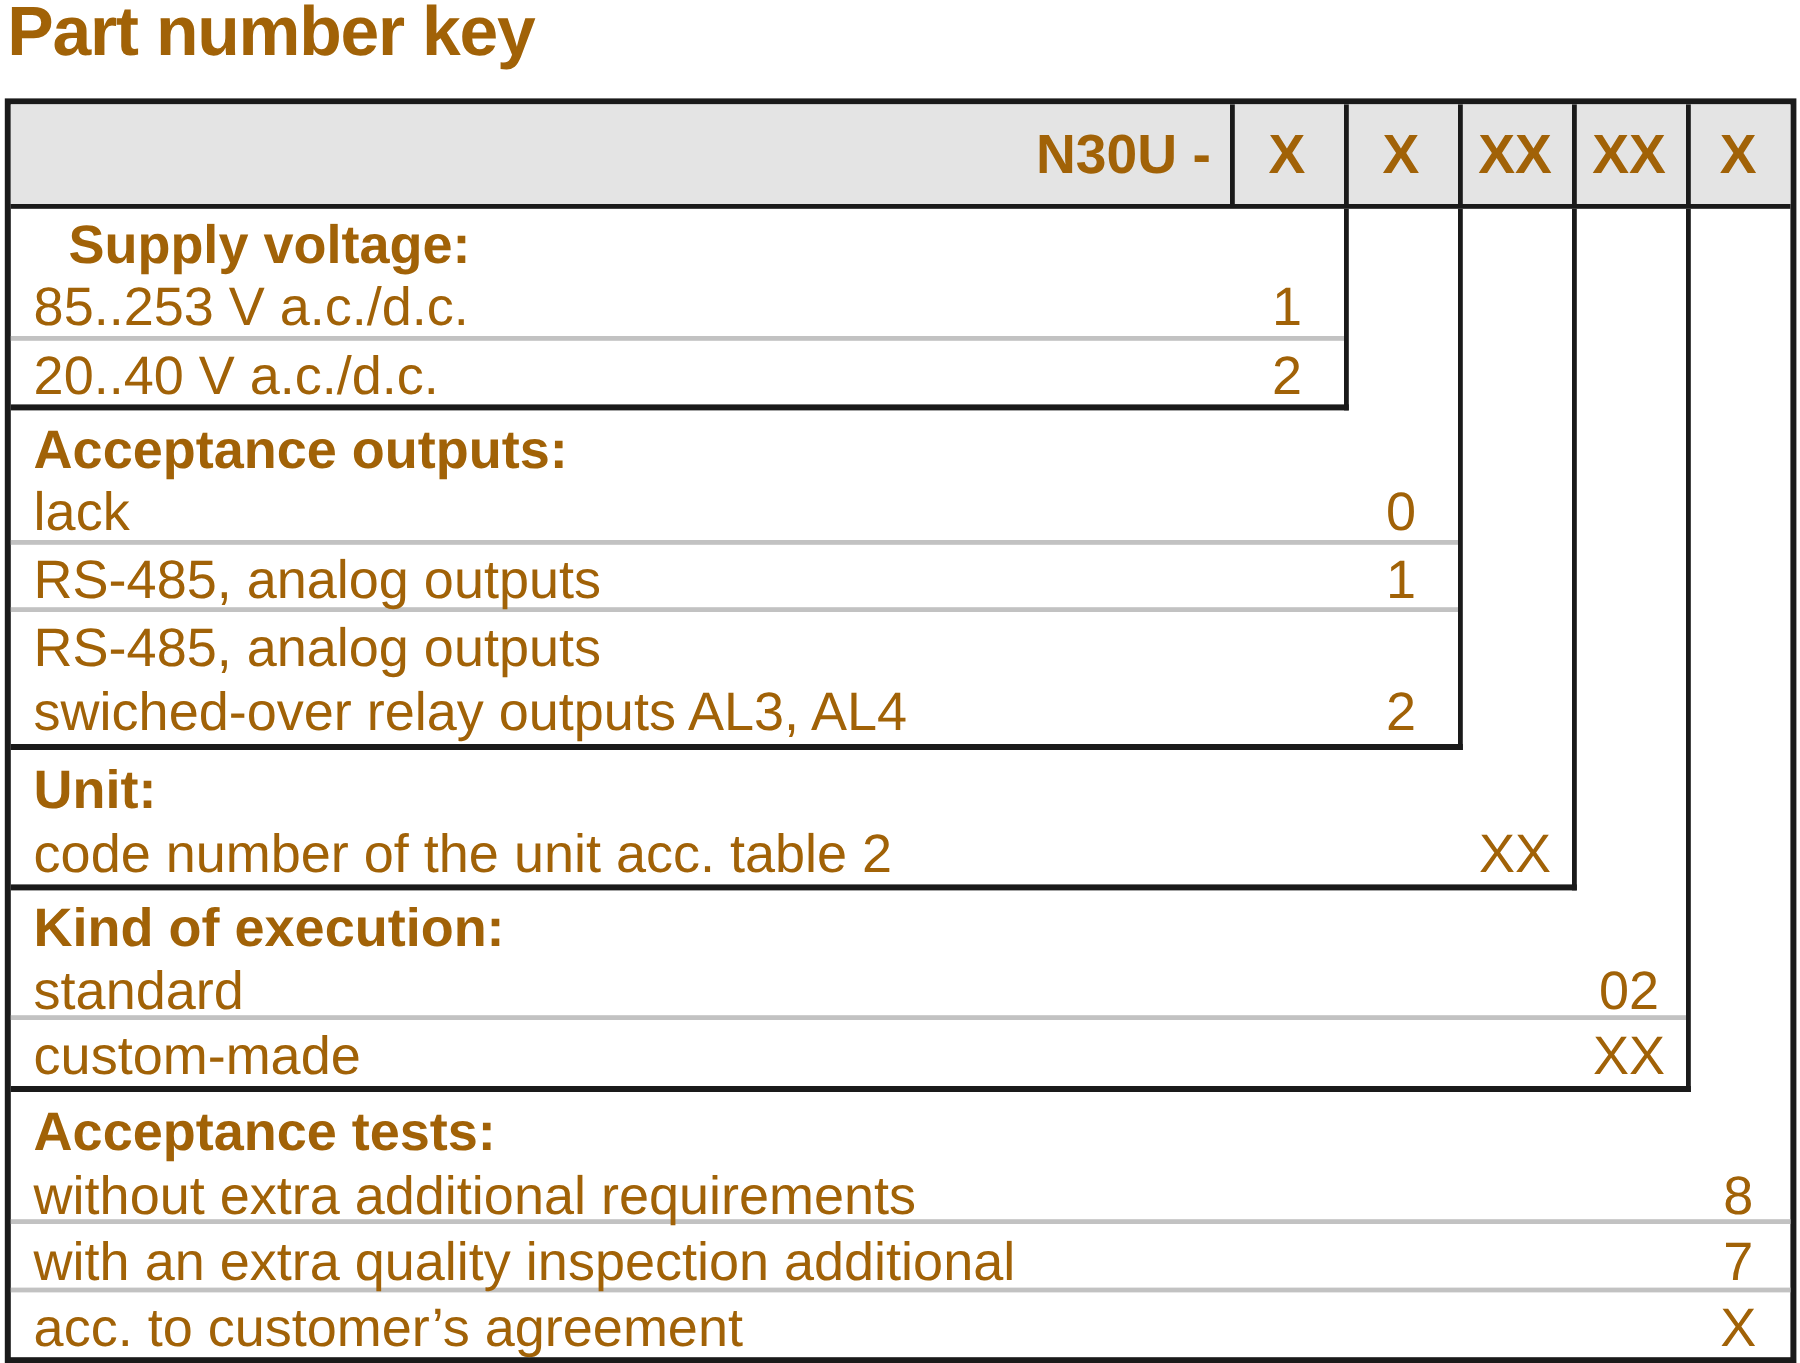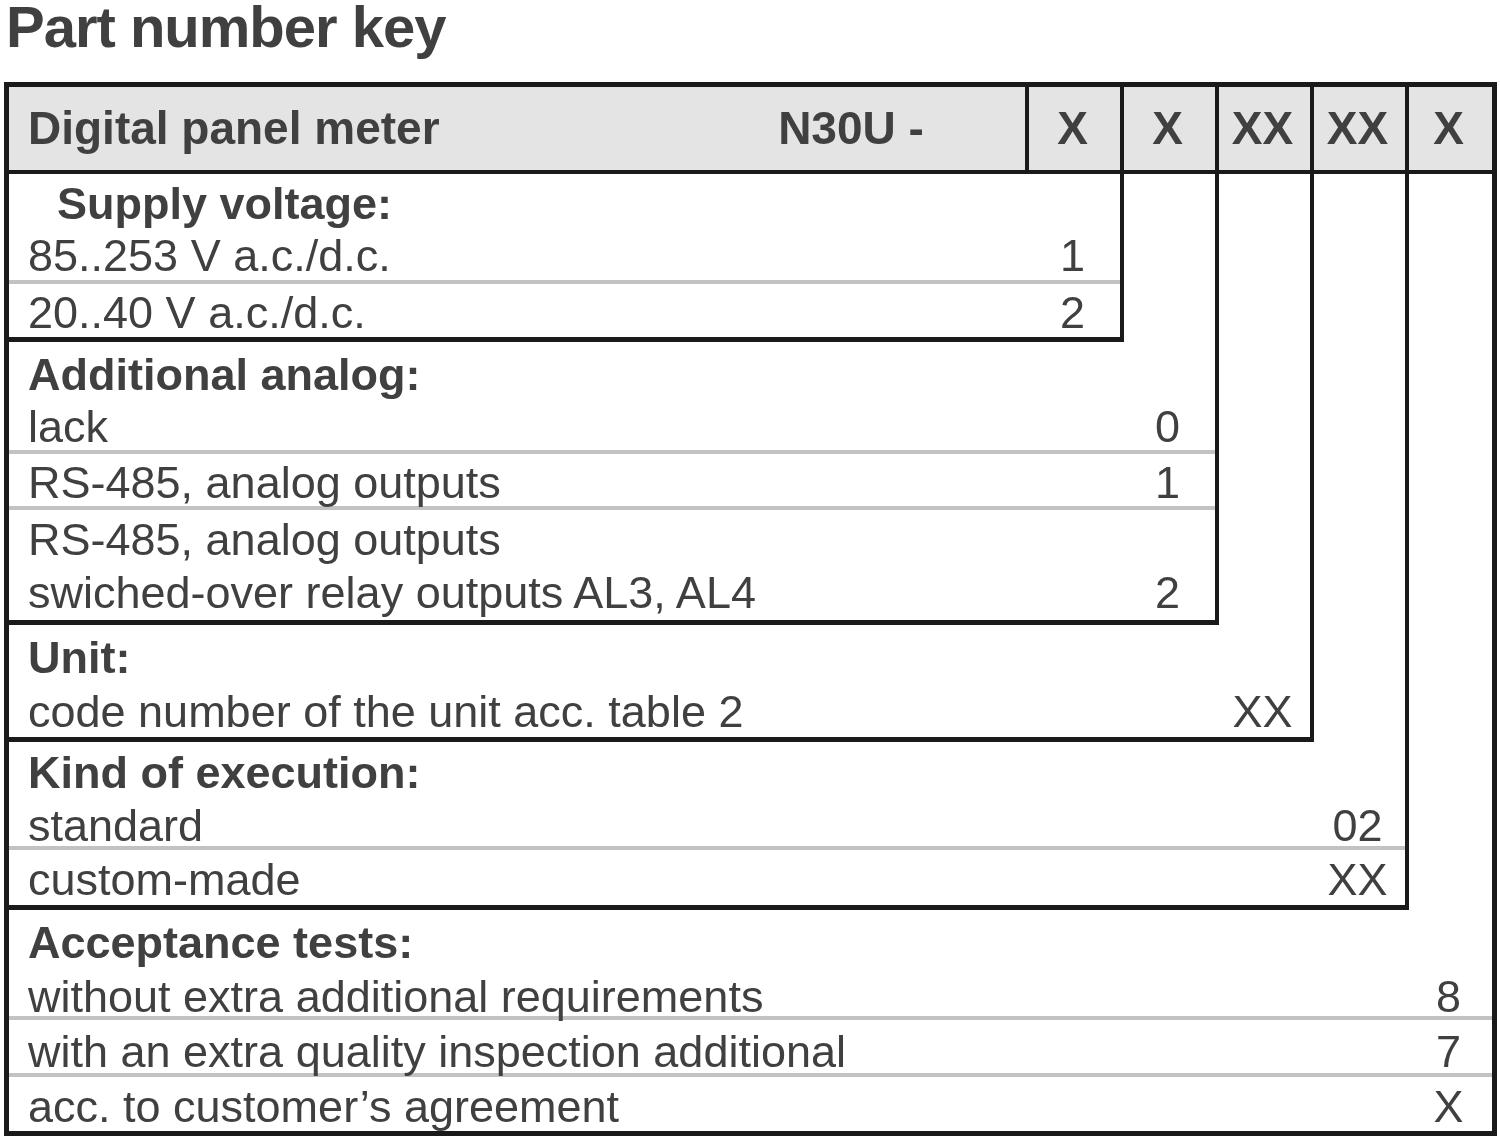--- a/index.html
+++ b/index.html
@@ -1,19 +1,19 @@
 <!DOCTYPE html>
 <html><head>
 <meta charset="utf-8">
 <style>
   html, body { margin: 0; padding: 0; background: #ffffff; }
   .page {
     position: relative; width: 1500px; height: 1136px;
     background: #ffffff; overflow: hidden;
-    font-family: "Liberation Sans", sans-serif; color: #404040;
+    font-family: "Liberation Sans", sans-serif; color: #a16207;
   }
   .title {
     position: absolute; left: 6px; top: -8px;
     font-size: 58px; font-weight: 700; letter-spacing: -1px; line-height: 70px;
   }
   .tbl {
     position: absolute; left: 4px; top: 82px; width: 1493px; height: 1054px;
     border: 5px solid #1a1a1a; box-sizing: border-box;
   }
   .hbg { position: absolute; left: 0; top: 0; width: 1483px; height: 83px; background: #e4e4e4; }
@@ -31,34 +31,33 @@
   .hx {
     position: absolute; top: 0; height: 83px; line-height: 83px;
     text-align: center; font-weight: 700; font-size: 46px;
   }
   .hprod {
     position: absolute; top: 0; left: 0; width: 700px; height: 83px; line-height: 83px;
     padding-left: 19px; box-sizing: border-box; font-weight: 700; font-size: 46px;
   }
   .hpref {
     position: absolute; top: 0; left: 700px; width: 316px; height: 58px; line-height: 83px;
-    padding-right: 32px; box-sizing: border-box; text-align: center; font-weight: 700; font-size: 46px;
+    padding-right: 16px; box-sizing: border-box; text-align: right; font-weight: 700; font-size: 46px;
   }
 </style>
 </head>
 <body>
 
 <div class="page">
 
   <div class="title">Part number key</div>
 
   <div class="tbl">
 
     <div class="hbg"></div>
-    <div class="hprod">Digital panel meter</div>
     <div class="hpref">N30U -</div>
     <div class="hx" style="left:1016px;width:95px;">X</div>
     <div class="hx" style="left:1111px;width:95px;">X</div>
     <div class="hx" style="left:1206px;width:95px;">XX</div>
     <div class="hx" style="left:1301px;width:95px;">XX</div>
     <div class="hx" style="left:1396px;width:87px;">X</div>
 
     <div class="line" style="left:1016px;top:0;width:4px;height:83px;"></div>
     <div class="line" style="left:1111px;top:0;width:4px;height:83px;"></div>
     <div class="line" style="left:1206px;top:0;width:4px;height:83px;"></div>
@@ -82,21 +81,21 @@
     <div class="sep" style="top:759px;width:1396px;"></div>
     <div class="sep" style="top:929px;width:1483px;"></div>
     <div class="sep" style="top:986px;width:1483px;"></div>
 
     <div class="lbl bold" style="top:90px;margin-left:29px;">Supply voltage:</div>
     <div class="lbl" style="top:142px;">85..253 V a.c./d.c.</div>
     <div class="val" style="left:1016px;width:95px;top:142px;">1</div>
     <div class="lbl" style="top:199px;">20..40 V a.c./d.c.</div>
     <div class="val" style="left:1016px;width:95px;top:199px;">2</div>
 
-    <div class="lbl bold" style="top:261px;">Additional analog:</div>
+    <div class="lbl bold" style="top:261px;">Acceptance outputs:</div>
     <div class="lbl" style="top:313px;">lack</div>
     <div class="val" style="left:1111px;width:95px;top:313px;">0</div>
     <div class="lbl" style="top:369px;">RS-485, analog outputs</div>
     <div class="val" style="left:1111px;width:95px;top:369px;">1</div>
     <div class="lbl" style="top:426px;">RS-485, analog outputs
 swiched-over relay outputs AL3, AL4</div>
     <div class="val" style="left:1111px;width:95px;top:479px;">2</div>
 
     <div class="lbl bold" style="top:544px;">Unit:</div>
     <div class="lbl" style="top:598px;">code number of the unit acc. table 2</div>

